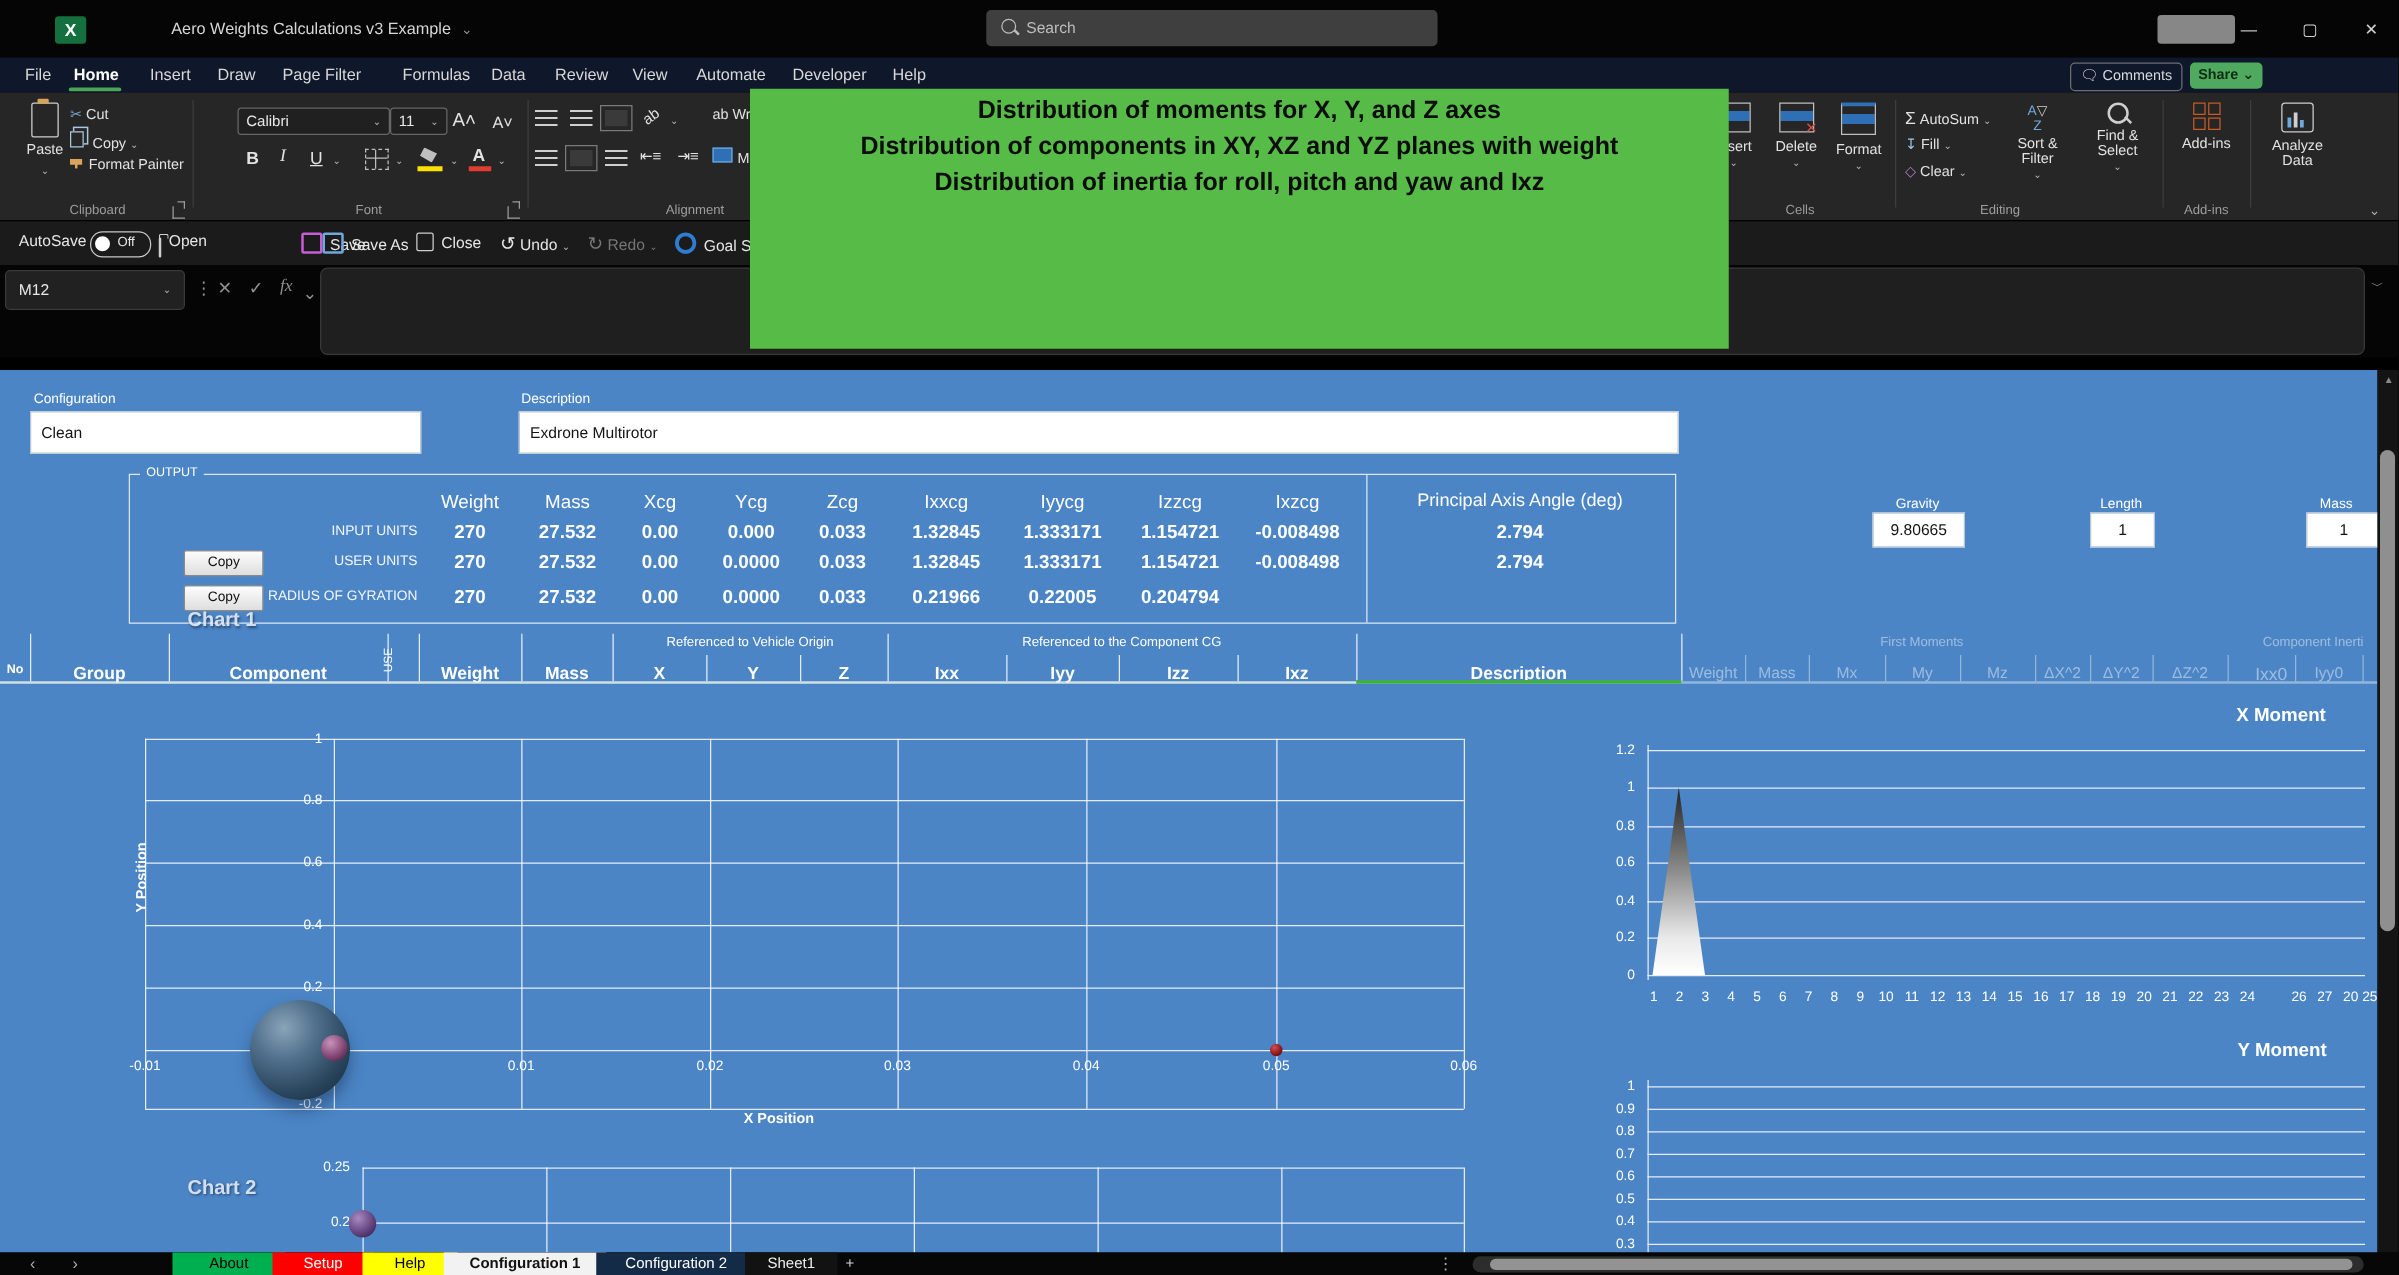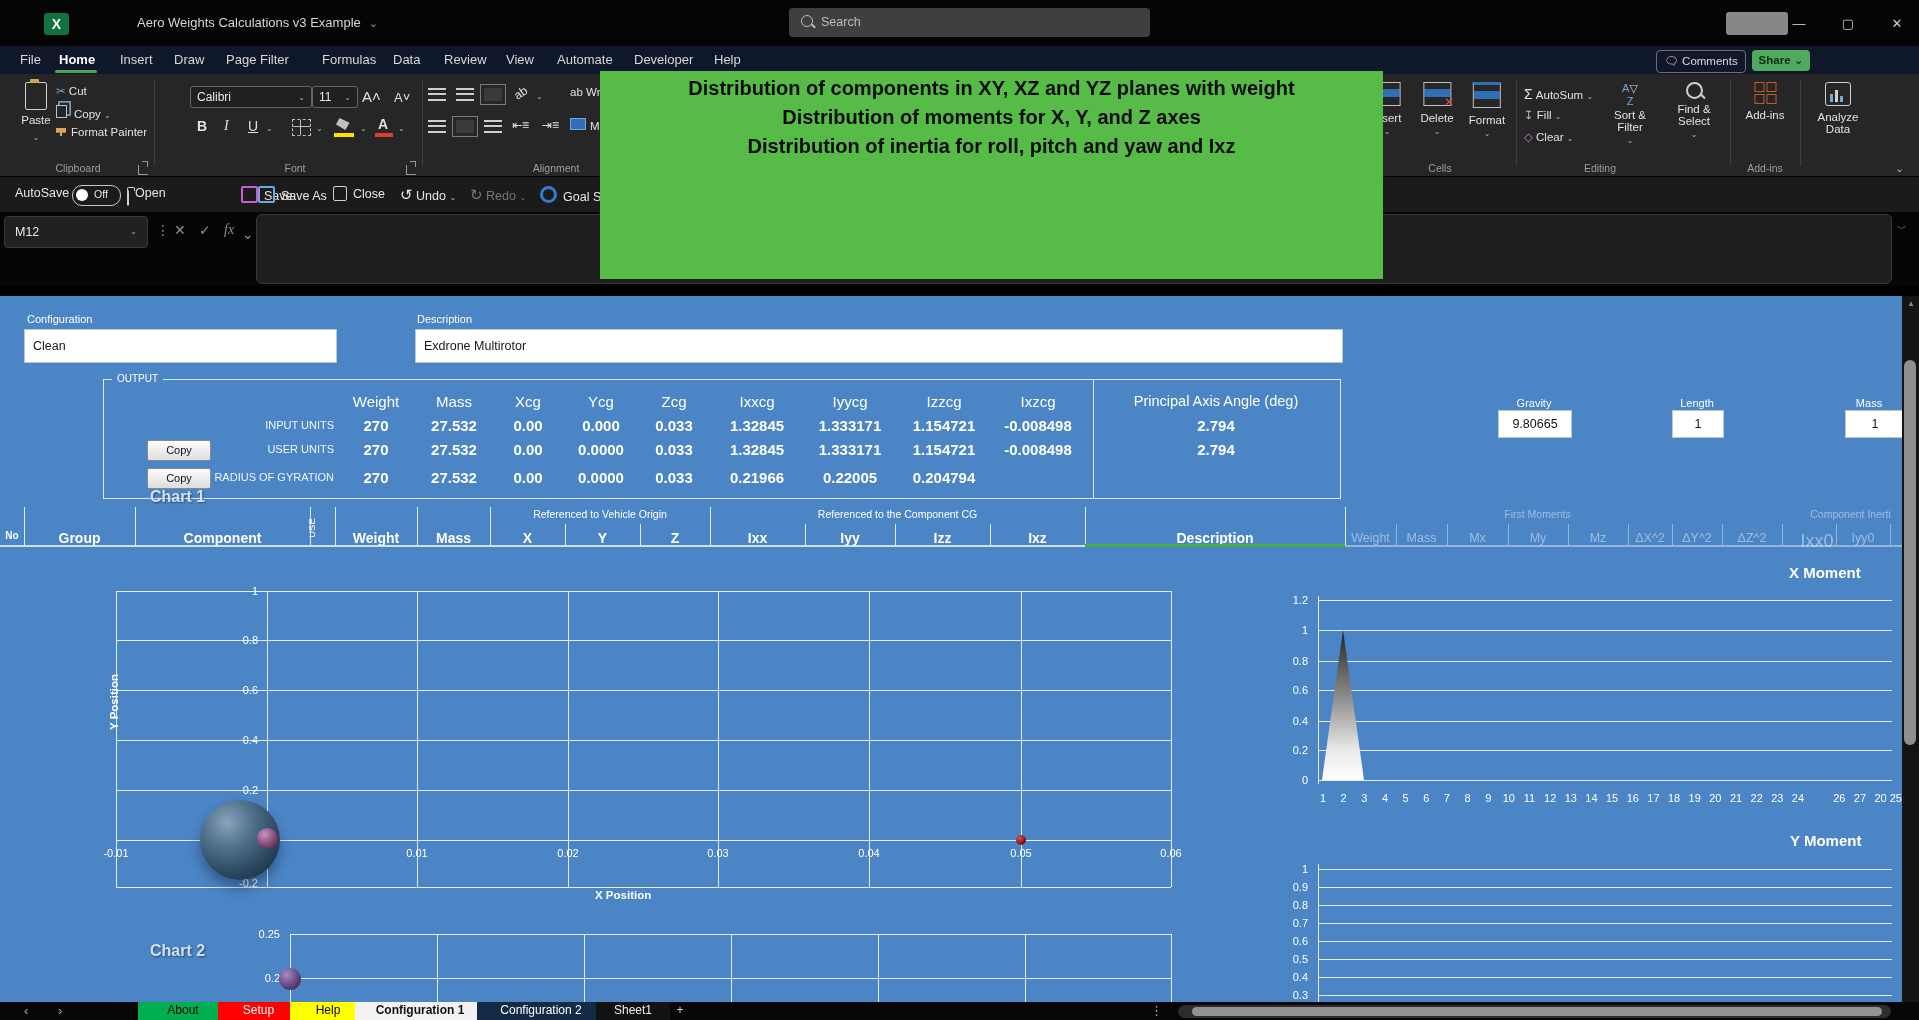--- a/index.html
+++ b/index.html
@@ -244,22 +244,22 @@
     <div class="fbtn" style="left:156px;">⋮</div>
     <div class="fbtn" style="left:174px;">✕</div>
     <div class="fbtn" style="left:199px;">✓</div>
     <div class="fbtn" style="left:224px;font-style:italic;font-family:'Liberation Serif',serif;">fx</div>
     <span class="fbtn rchev" style="left:242px;top:14px;">⌄</span>
     <div class="abs fxbar"></div>
     <div class="fbtn" style="left:1897px;font-size:10px;">﹀</div>
   </div>
 
   <div class="abs banner">
+    <div class="banner-line">Distribution of moments for X, Y, and Z axes</div>
     <div class="banner-line">Distribution of components in XY, XZ and YZ planes with weight</div>
-    <div class="banner-line">Distribution of moments for X, Y, and Z axes</div>
     <div class="banner-line">Distribution of inertia for roll, pitch and yaw and Ixz</div>
   </div>
 
   <div class="abs sheet" id="sheet">
 
     <div class="field-label" style="left:27px;top:17px;">Configuration</div>
     <div class="white-input" style="left:24px;top:33px;width:303px;height:32px;">Clean</div>
     <div class="field-label" style="left:417px;top:17px;">Description</div>
     <div class="white-input" style="left:415px;top:33px;width:918px;height:32px;">Exdrone Multirotor</div>
 
@@ -338,21 +338,21 @@
         <div class="thdr" style="left:990px;top:234px;width:95px;font-size:14px;font-weight:bold;">Ixz</div>
         <div class="thdr" style="left:1085px;top:234px;width:260px;font-size:14px;font-weight:bold;">Description</div>
         <div class="thdr" style="left:1345px;top:235px;width:51px;font-size:12.5px;color:rgba(255,255,255,.45);">Weight</div>
         <div class="thdr" style="left:1396px;top:235px;width:51px;font-size:12.5px;color:rgba(255,255,255,.45);">Mass</div>
         <div class="thdr" style="left:1447px;top:235px;width:61px;font-size:12.5px;color:rgba(255,255,255,.45);">Mx</div>
         <div class="thdr" style="left:1508px;top:235px;width:60px;font-size:12.5px;color:rgba(255,255,255,.45);">My</div>
         <div class="thdr" style="left:1568px;top:235px;width:60px;font-size:12.5px;color:rgba(255,255,255,.45);">Mz</div>
         <div class="thdr" style="left:1628px;top:235px;width:44px;font-size:12.5px;color:rgba(255,255,255,.45);">ΔX^2</div>
         <div class="thdr" style="left:1672px;top:235px;width:50px;font-size:12.5px;color:rgba(255,255,255,.45);">ΔY^2</div>
         <div class="thdr" style="left:1722px;top:235px;width:60px;font-size:12.5px;color:rgba(255,255,255,.45);">ΔZ^2</div>
-        <div class="thdr" style="left:1758px;top:235px;width:54px;font-size:18px;color:rgba(255,255,255,.45);padding-left:32px;">Ixx0</div>
+        <div class="thdr" style="left:1758px;top:235px;width:54px;font-size:14px;color:rgba(255,255,255,.45);padding-left:32px;">Ixx0</div>
         <div class="thdr" style="left:1836px;top:235px;width:54px;font-size:12.5px;color:rgba(255,255,255,.45);">Iyy0</div>
         <div class="thdr" style="left:490px;top:212px;width:220px;font-size:10.5px;">Referenced to Vehicle Origin</div>
         <div class="thdr" style="left:710px;top:212px;width:375px;font-size:10.5px;">Referenced to the Component CG</div>
         <div class="thdr" style="left:1447px;top:212px;width:181px;font-size:10.5px;color:rgba(255,255,255,.45);">First Moments</div>
         <div class="thdr" style="left:1782px;top:212px;width:137px;font-size:10.5px;color:rgba(255,255,255,.45);">Component Inerti</div>
         <div class="gridline" style="left:24px;top:211px;width:1px;height:38px;"></div>
         <div class="gridline" style="left:135px;top:211px;width:1px;height:38px;"></div>
         <div class="gridline" style="left:310px;top:211px;width:1px;height:38px;"></div>
         <div class="gridline" style="left:335px;top:211px;width:1px;height:38px;"></div>
         <div class="gridline" style="left:417px;top:211px;width:1px;height:38px;"></div>

